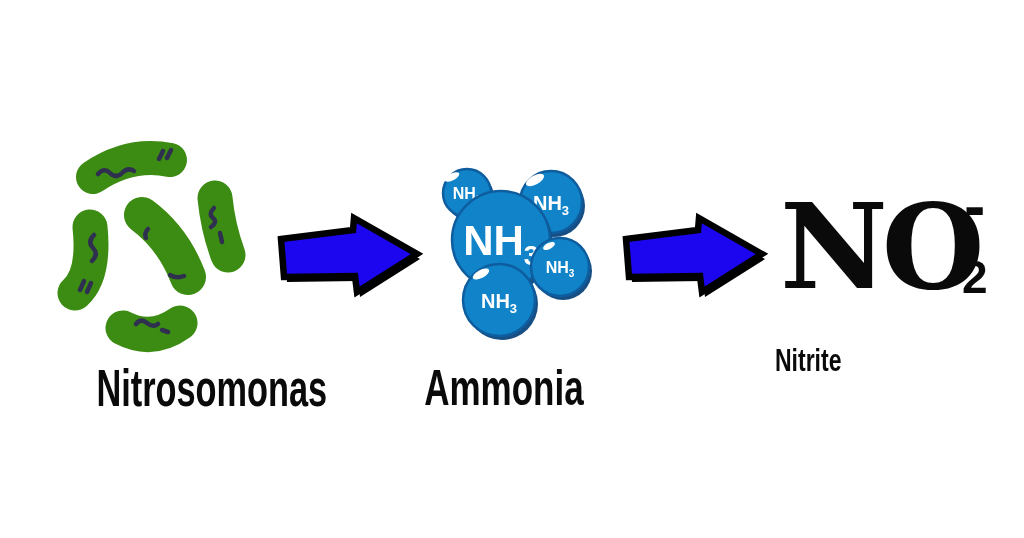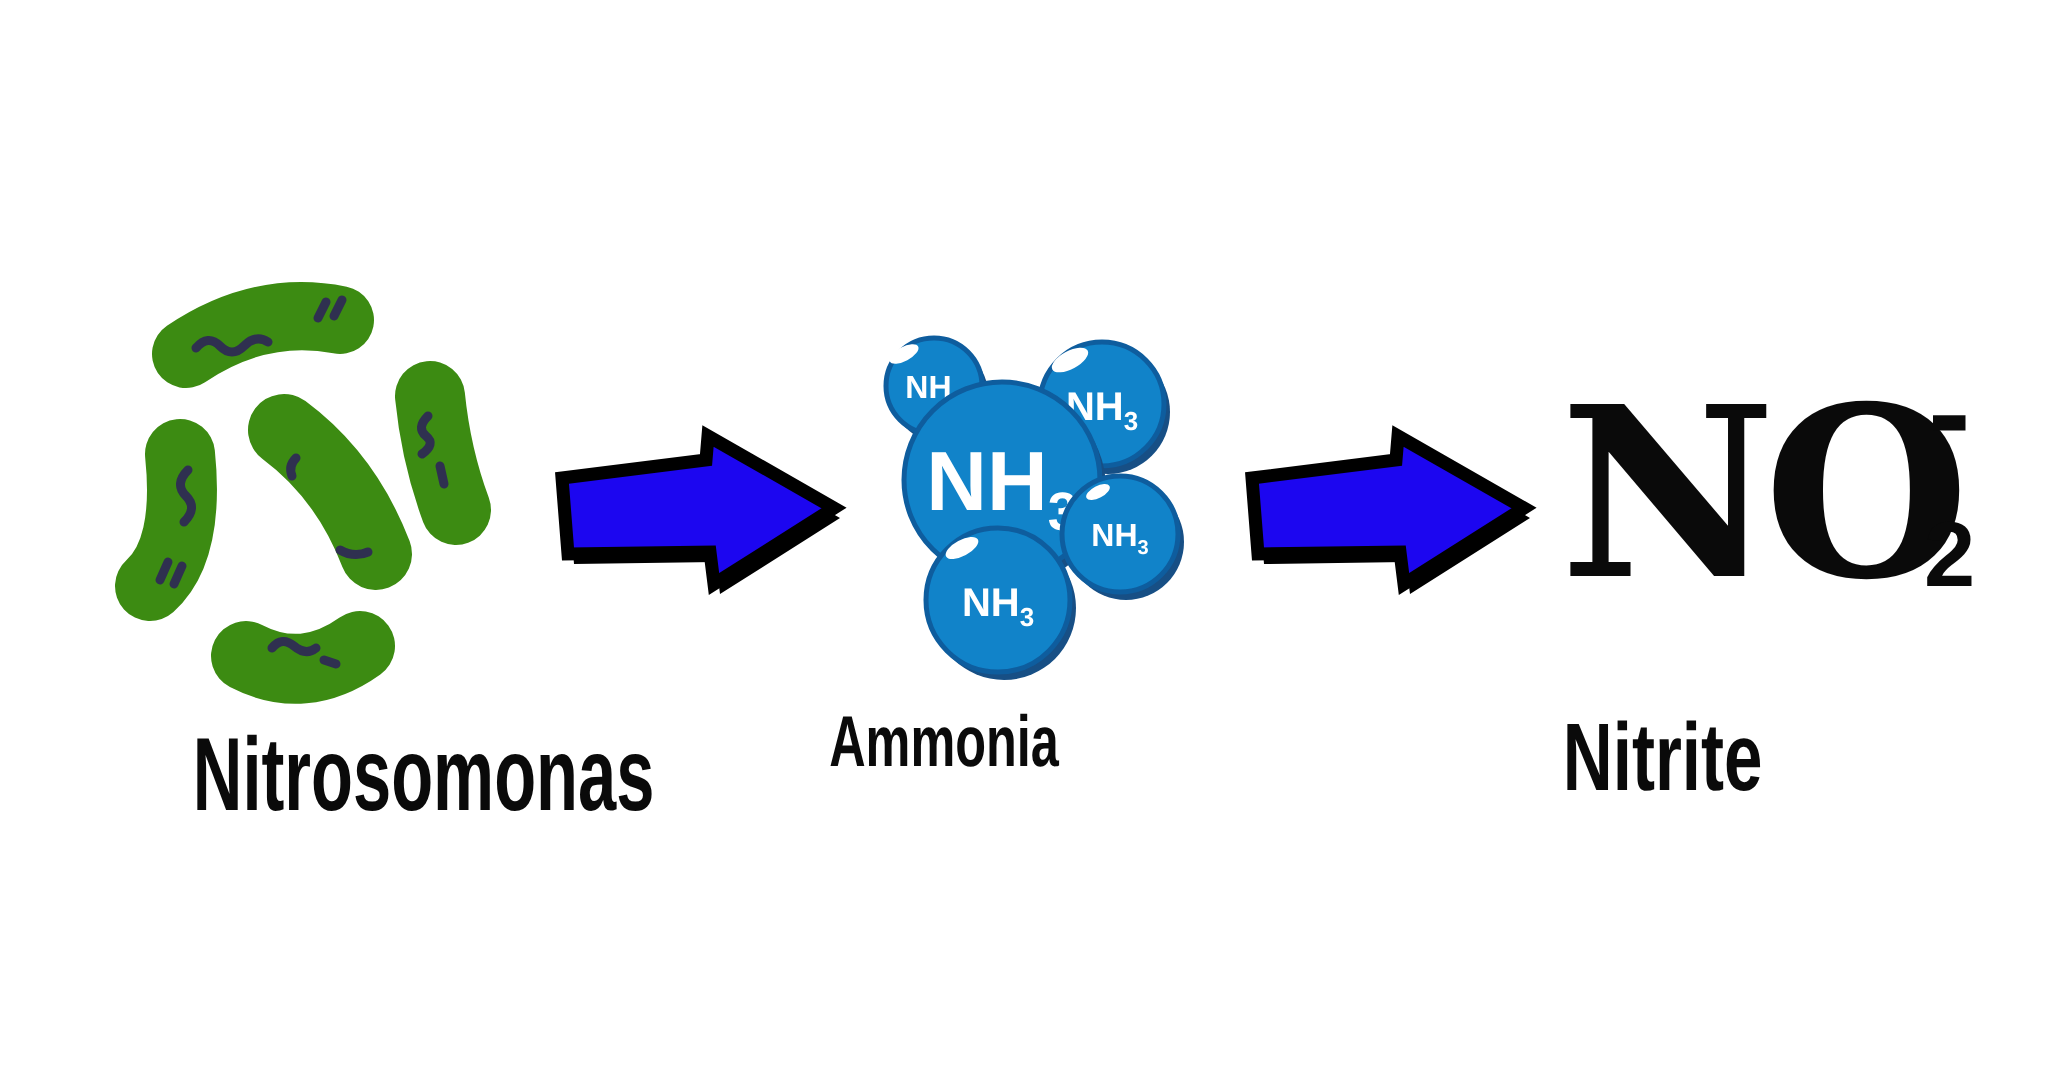--- a/index.html
+++ b/index.html
@@ -41,23 +41,23 @@
   }
 
   
   .label {
     position:absolute; width:240px; text-align:left; white-space:nowrap;
     color:#0a0a0a; font-weight:bold; line-height:1.0;
   }
   .label .inner { display:inline-block; }
   .label-nitrosomonas { left:37px;  top:362px; font-size:52px; }
   .label-nitrosomonas .inner { transform:scaleX(0.66); }
-  .label-ammonia      { left:390px; top:353px; font-size:36px; }
+  .label-ammonia      { left:390px; top:363px; font-size:50px; }
   .label-ammonia .inner { transform:scaleX(0.70); }
-  .label-nitrite      { left:762px; top:356px; font-size:48px; }
+  .label-nitrite      { left:762px; top:344px; font-size:32px; }
   .label-nitrite .inner { transform:scaleX(0.72); }
 </style>
 </head>
 <body>
 
 <div id="canvas">
 
   <svg class="abs" style="left:40px; top:128px;" width="240" height="232" viewBox="0 0 240 232">
 
     <path class="bact" stroke-width="34" d="M53,49 Q90,24 130,32" stroke="#3c8b12"></path>

